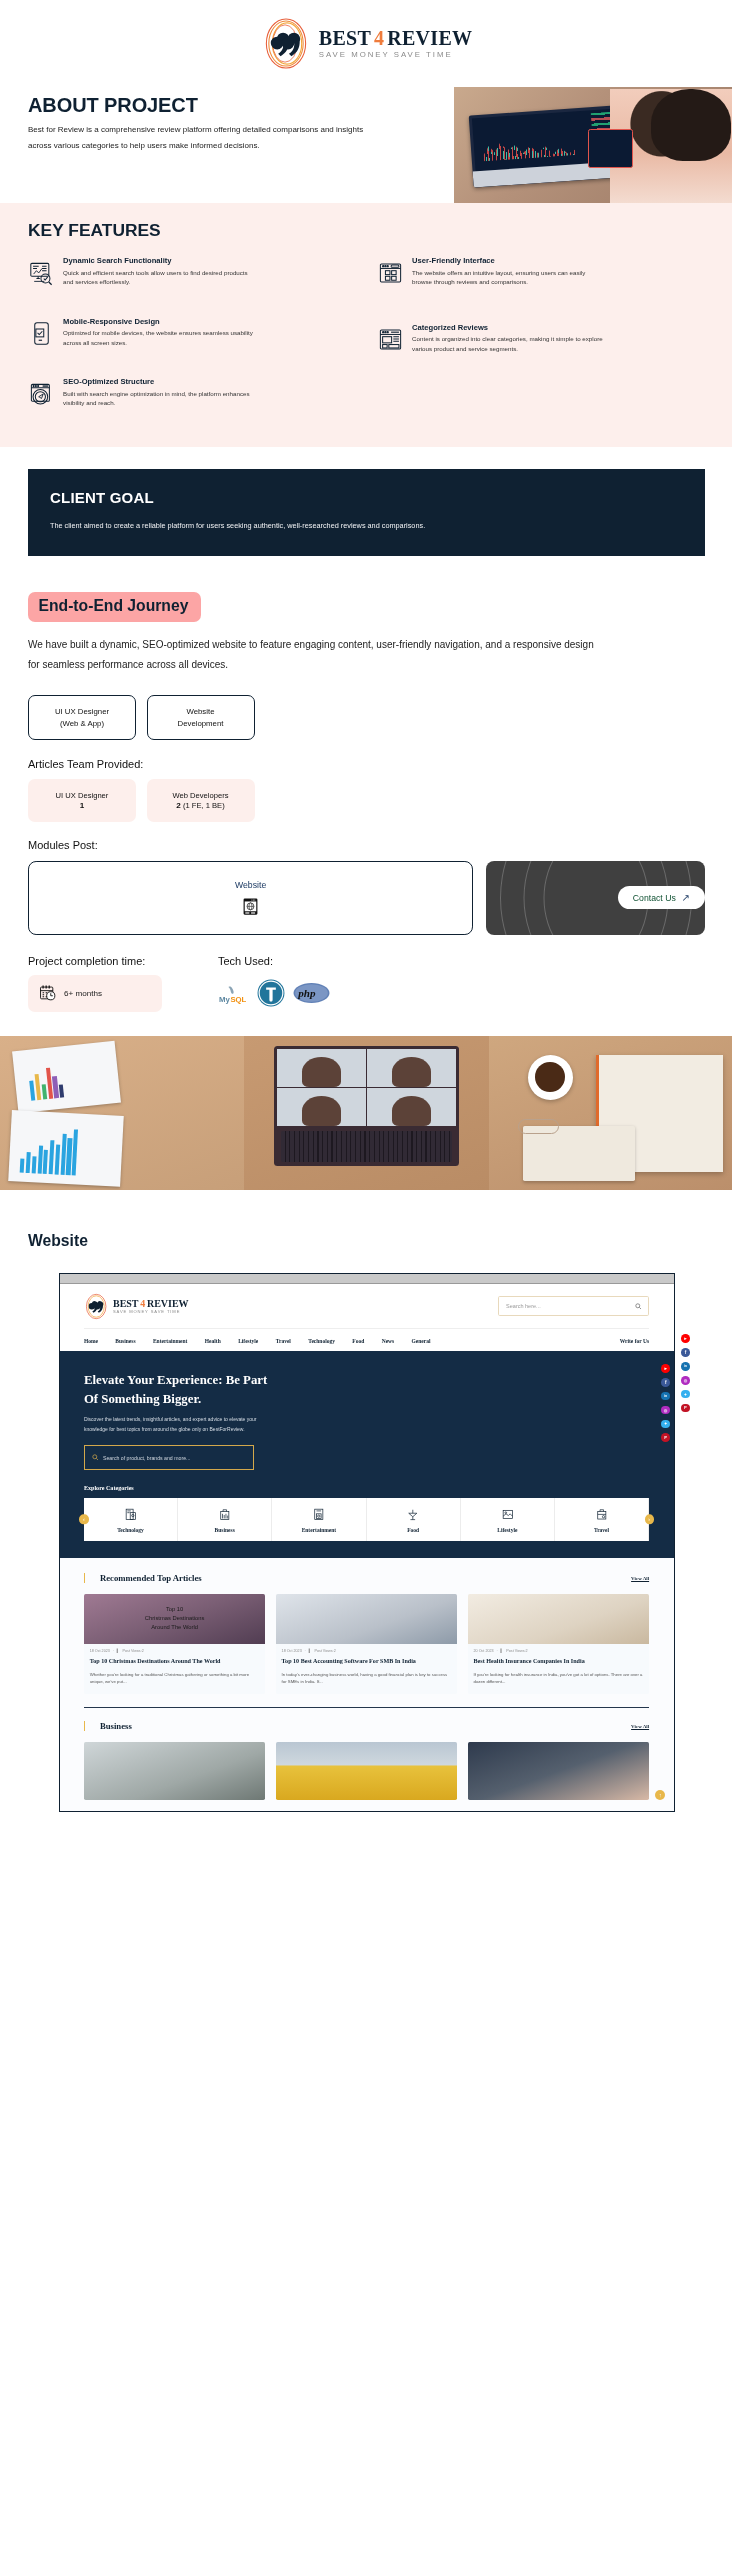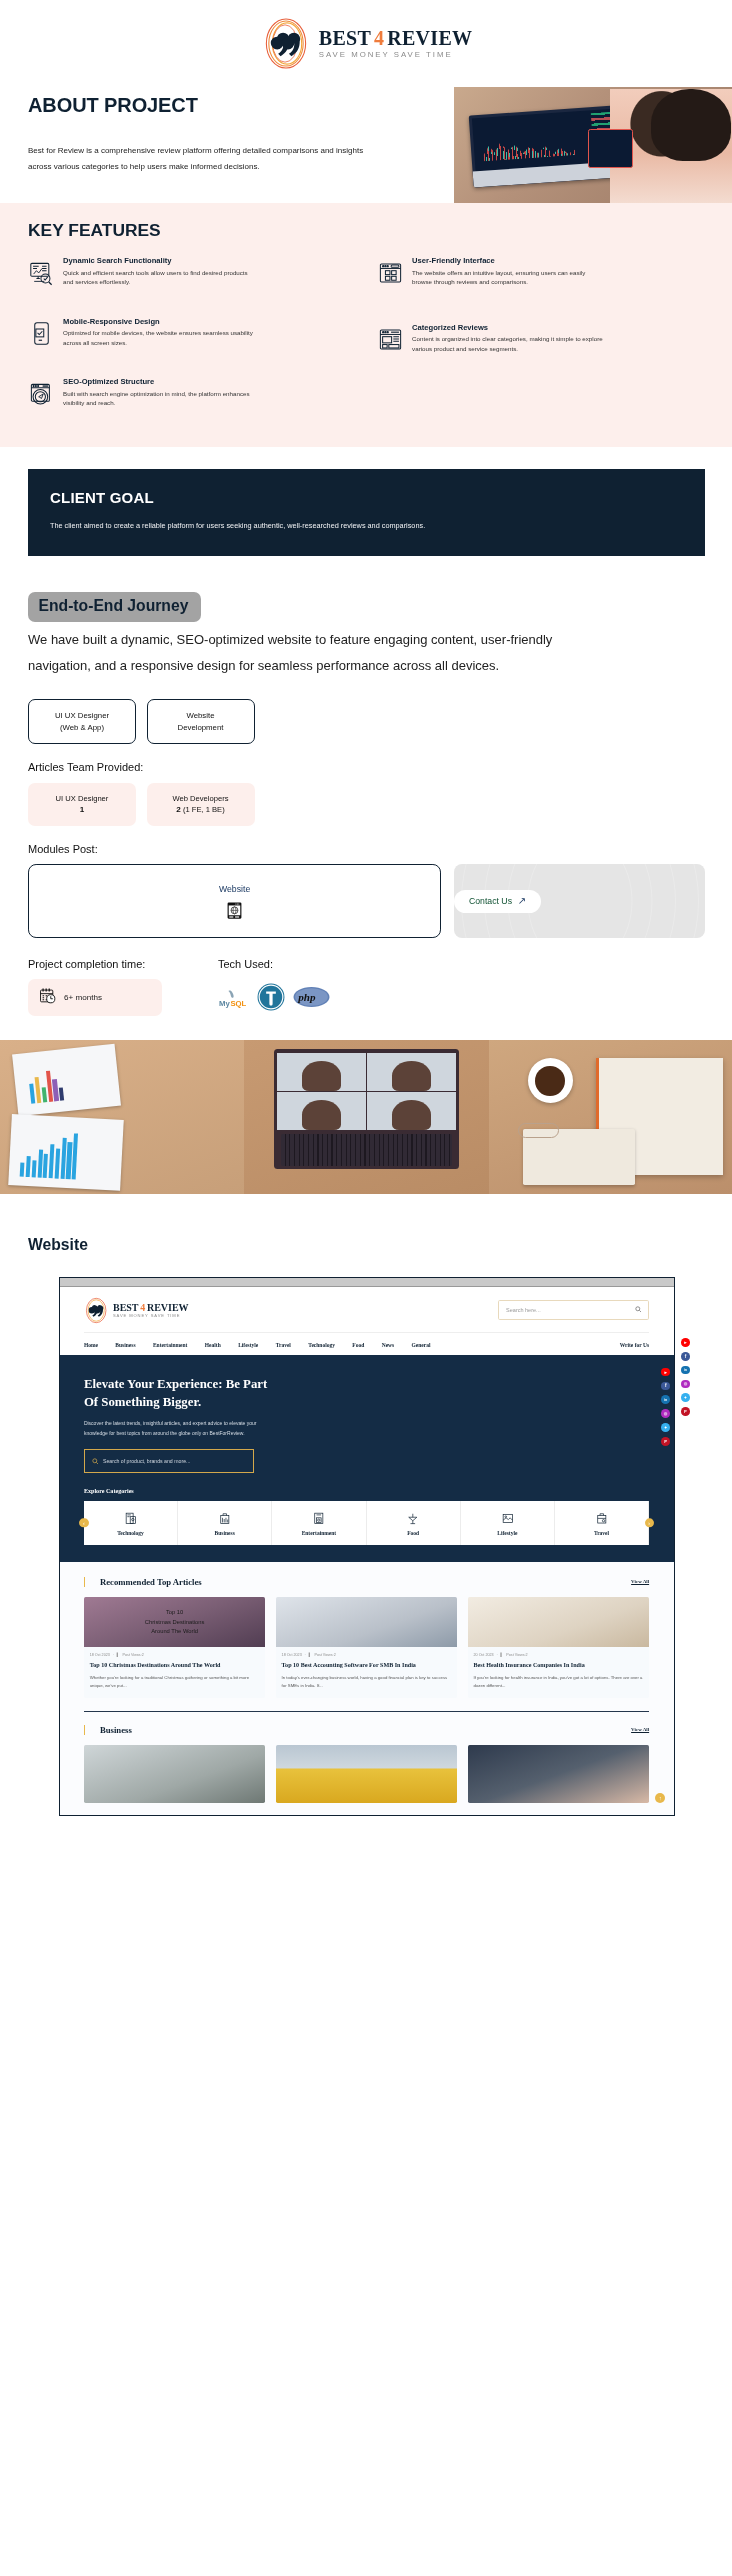--- a/index.html
+++ b/index.html
@@ -20,21 +20,21 @@
   .logo-text-block { display: flex; flex-direction: column; gap: 1.2px; }
   .logo-title { font-size: 20px; font-weight: 700; letter-spacing: 0.3px;
     font-family: "Liberation Serif", serif; color:#0f2132; line-height: 1; display:flex; align-items:center; }
   .logo-title .four { color:#ef7c3c; margin: 0 2.9px; }
   .logo-sub { font-size: 7.8px; letter-spacing: 2px; color: #8a8a8a; font-weight: 400; }
 
   
   .about { display: flex; padding: 0 0 0 28px; align-items: flex-start; gap: 10.5px; }
   .about-left { width: 407px; padding-top: 7px; }
   .about-h { font-size: 20px; font-weight: 800; letter-spacing: -0.1px; color:#0f2132; }
-  .about-p { margin-top: 26px; font-size: 8px; line-height: 2.0; color: #222; max-width: 349px; }
+  .about-p { margin-top: 5px; font-size: 8px; line-height: 2.0; color: #222; max-width: 349px; }
   .about-img {
     width: 279px; height: 116px; margin-left: auto; flex: none;
     background: linear-gradient(135deg,#c9a98d 0%, #b4917a 40%, #9c7b66 100%);
     position: relative; overflow: hidden;
   }
   .laptop { position:absolute; left:6%; top:20%; width:58%; height:62%; background:#1b2740; border-radius:2.3px; box-shadow: 0 1.7px 4.7px rgba(0,0,0,.4); overflow:hidden; transform: rotate(-4deg); }
   .laptop .screen { position:absolute; inset:2.9px 2.9px 22% 2.9px; background:#0b1a33; }
   .laptop .kb { position:absolute; left:0; right:0; bottom:0; height:22%; background:#cdd2da; }
   .chartline { position:absolute; bottom:18%; left:6%; width:60%; height:40%;
     background:
@@ -60,23 +60,23 @@
   .feat.offset { margin-top: 15px; }
 
   
   .goal-wrap { padding: 22px 28px 0 28px; }
   .goal { background:#0f2132; color:#fff; padding: 20px 22px 23px 22px; }
   .goal-h { font-size: 15px; font-weight: 800; letter-spacing:0.2px; margin-bottom: 12.8px; }
   .goal-p { font-size: 7.3px; line-height: 1.85; max-width: 512px; color:#f2f3f5; }
 
   
   .e2e-wrap { padding: 36px 28px 0 28px; }
-  .e2e-chip { display:inline-block; background:#a3a3a3; border-radius: 7px; padding: 5.8px 12.8px 7px 10.5px; }
+  .e2e-chip { display:inline-block; background:#fca5a5; border-radius: 7px; padding: 5.8px 12.8px 7px 10.5px; }
   .e2e-h { font-size: 15.7px; font-weight: 800; color:#0f2132; }
-  .e2e-p { margin-top: 5px; font-size: 13px; line-height: 1.95; color:#222; max-width: 570px; }
+  .e2e-p { margin-top: 13px; font-size: 10px; line-height: 1.95; color:#222; max-width: 570px; }
 
   
   .sec-wrap { padding: 17.4px 28px 0 28px; }
   .sec-h { font-size: 11px; font-weight: 400; color:#111; margin-bottom: 9.3px; }
   .pill-row { display:flex; gap: 10.5px; }
   .pill {
     border: 0.9px solid #0f2132; border-radius: 7px; min-width: 108px; min-height: 45px;
     display:flex; align-items:center; justify-content:center; text-align:center;
     font-size: 7.8px; line-height: 1.55; color:#111; padding: 5.8px 9.3px;
   }
@@ -91,22 +91,22 @@
 
   
   .modules-row { display:flex; gap: 12.8px; align-items: stretch; }
   .mod-card {
     flex: 1; border: 0.8px solid #0f2132; border-radius: 8.1px; height: 74px;
     display:flex; flex-direction:column; align-items:center; justify-content:center; gap: 8.1px;
   }
   .mod-label { font-size: 8.7px; color:#1c3a63; }
   .mod-ico { width: 15px; height: 17.4px; }
   .contact-card {
-    width: 251px; height: 74px; border-radius: 8.1px; background:#e5e5e5;
-    position: relative; overflow:hidden; display:flex; align-items:center; justify-content:flex-start; flex:none;
+    width: 219px; height: 74px; border-radius: 8.1px; background:#404040;
+    position: relative; overflow:hidden; display:flex; align-items:center; justify-content:flex-end; flex:none;
   }
   .rings { position:absolute; inset:0; }
   .rings span { position:absolute; border: 0.7px solid rgba(255,255,255,.22); border-radius: 50%;
     left: 50%; top: 50%; transform: translate(-50%,-50%); }
   .contact-btn {
     position: relative; z-index: 2; background:#fff; border-radius: 11.6px; padding: 6.4px 15px;
     display:flex; align-items:center; gap: 5.8px; font-size: 8.7px; color:#0f5132; font-weight:400;
     border: none; cursor: pointer; font-family: inherit;
   }
   .contact-btn .arrow { color:#1c3a63; font-size: 10px; line-height: 1; }

